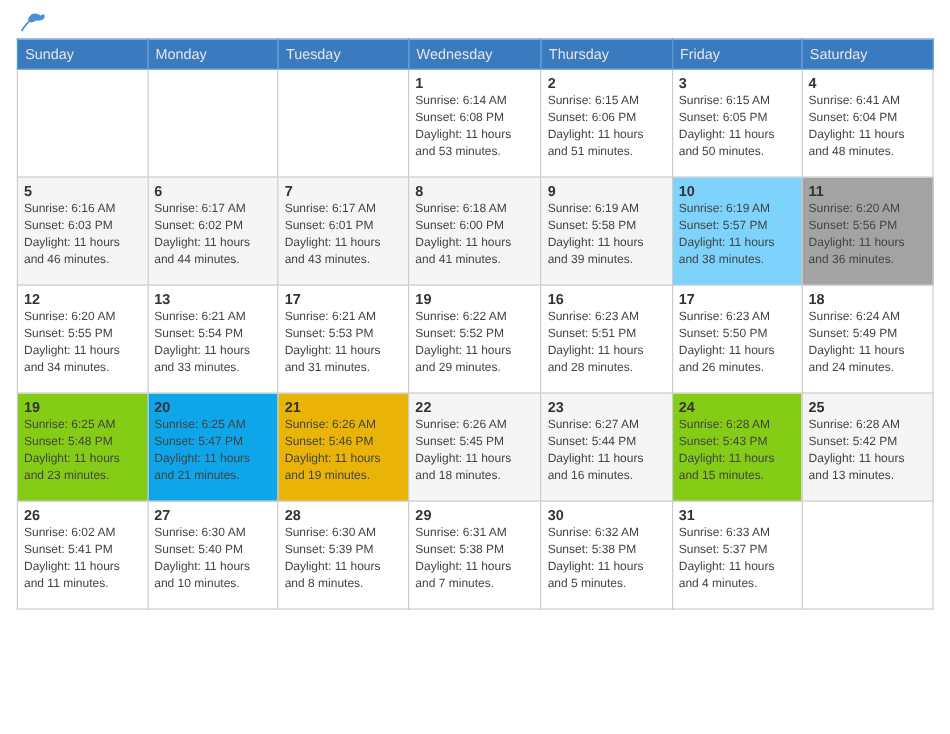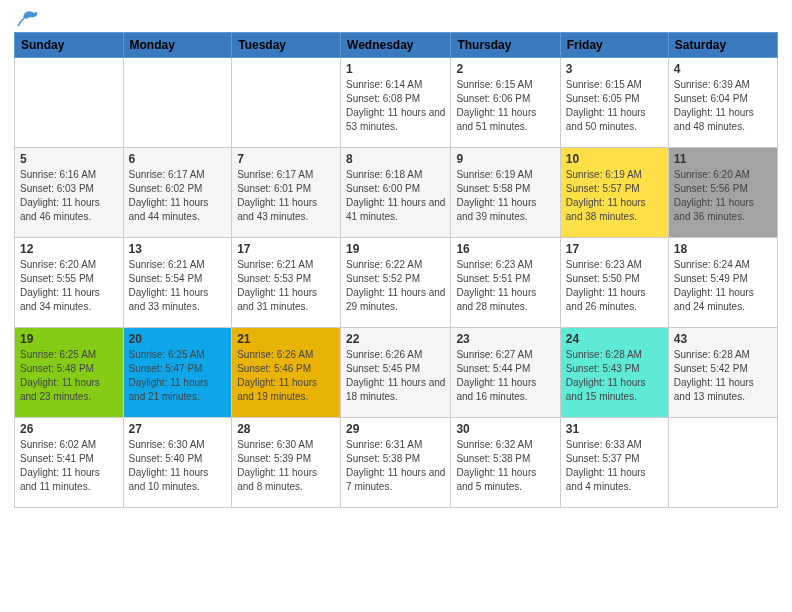--- a/index.html
+++ b/index.html
@@ -49,25 +49,25 @@
       font-size: 16px;
       color: #555;
     }
     .calendar {
       width: 100%;
       border-collapse: collapse;
       font-size: 11px;
     }
     .calendar th {
       background: #3a7abf;
-      color: #000000;
+      color: #e5e5e5;
       text-align: left;
       padding: 5px 6px;
       font-size: 12px;
-      font-weight: bold;
+      font-weight: normal;
       border: 1px solid #5a9ad5;
     }
     .calendar td {
       vertical-align: top;
       border: 1px solid #ccc;
       padding: 4px 5px;
       height: 90px;
       width: 113px;
       background: #fff;
     }
@@ -145,21 +145,21 @@
           </td>
           <td>
             <div class="day-number">3</div>
             <div class="day-info">Sunrise: 6:15 AM
 Sunset: 6:05 PM
 Daylight: 11 hours
 and 50 minutes.</div>
           </td>
           <td>
             <div class="day-number">4</div>
-            <div class="day-info">Sunrise: 6:39 AM
+            <div class="day-info">Sunrise: 6:41 AM
 Sunset: 6:04 PM
 Daylight: 11 hours
 and 48 minutes.</div>
           </td>
         </tr>
         <tr style="background: rgb(245, 245, 245);">
           <td style="background: rgb(245, 245, 245);">
             <div class="day-number">5</div>
             <div class="day-info">Sunrise: 6:16 AM
 Sunset: 6:03 PM
@@ -187,21 +187,21 @@
 Daylight: 11 hours
 and 41 minutes.</div>
           </td>
           <td style="background: rgb(245, 245, 245);">
             <div class="day-number">9</div>
             <div class="day-info">Sunrise: 6:19 AM
 Sunset: 5:58 PM
 Daylight: 11 hours
 and 39 minutes.</div>
           </td>
-          <td style="background: #fde047;">
+          <td style="background: #7dd3fc;">
             <div class="day-number">10</div>
             <div class="day-info">Sunrise: 6:19 AM
 Sunset: 5:57 PM
 Daylight: 11 hours
 and 38 minutes.</div>
           </td>
           <td style="background: #a3a3a3;">
             <div class="day-number">11</div>
             <div class="day-info">Sunrise: 6:20 AM
 Sunset: 5:56 PM
@@ -289,29 +289,29 @@
 Daylight: 11 hours
 and 18 minutes.</div>
           </td>
           <td style="background: rgb(245, 245, 245);">
             <div class="day-number">23</div>
             <div class="day-info">Sunrise: 6:27 AM
 Sunset: 5:44 PM
 Daylight: 11 hours
 and 16 minutes.</div>
           </td>
-          <td style="background: #5eead4;">
+          <td style="background: #84cc16;">
             <div class="day-number">24</div>
             <div class="day-info">Sunrise: 6:28 AM
 Sunset: 5:43 PM
 Daylight: 11 hours
 and 15 minutes.</div>
           </td>
           <td style="background: rgb(245, 245, 245);">
-            <div class="day-number">43</div>
+            <div class="day-number">25</div>
             <div class="day-info">Sunrise: 6:28 AM
 Sunset: 5:42 PM
 Daylight: 11 hours
 and 13 minutes.</div>
           </td>
         </tr>
         <tr>
           <td>
             <div class="day-number">26</div>
             <div class="day-info">Sunrise: 6:02 AM

